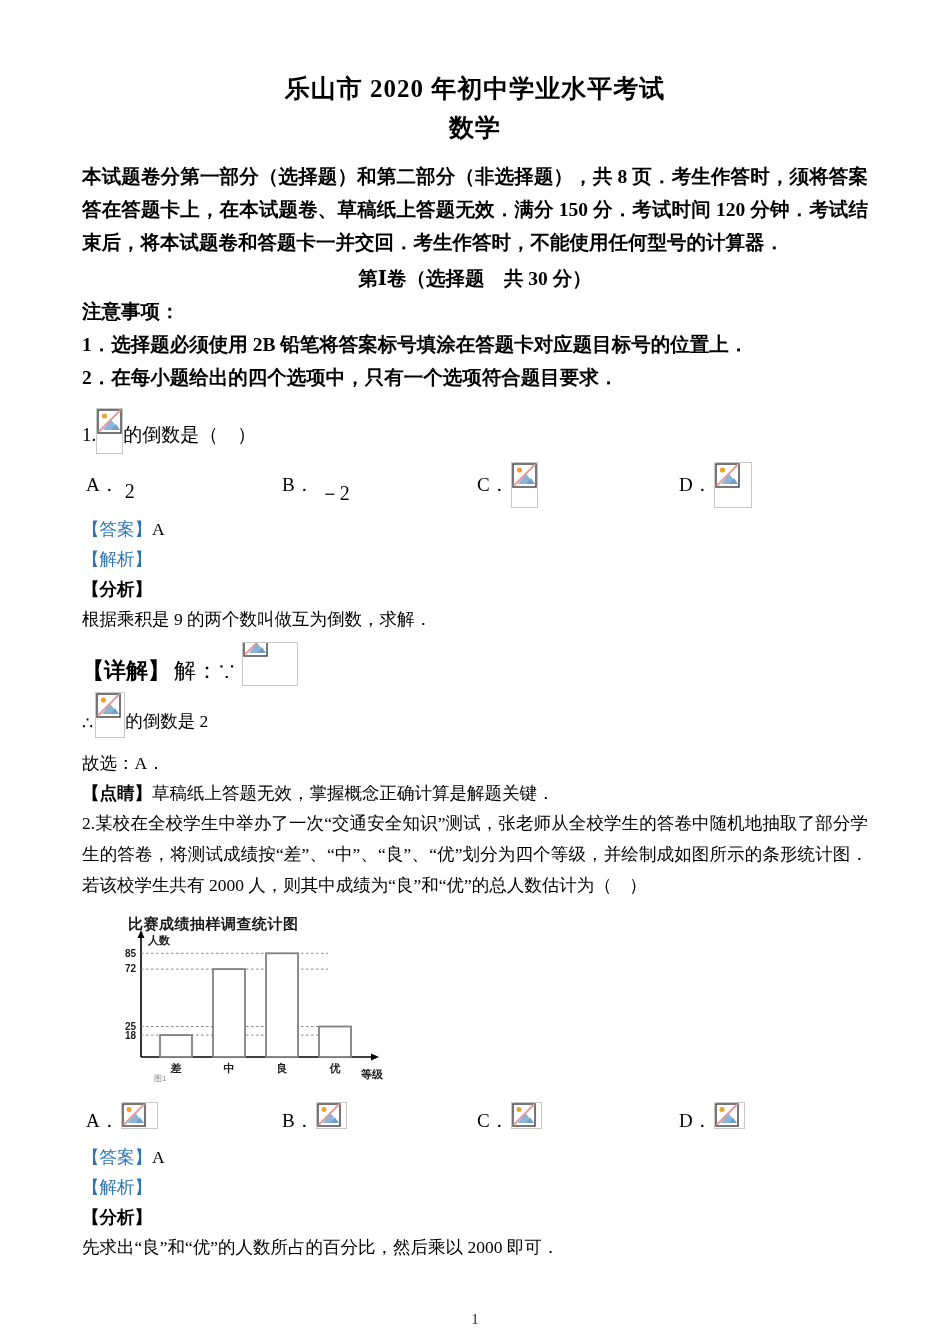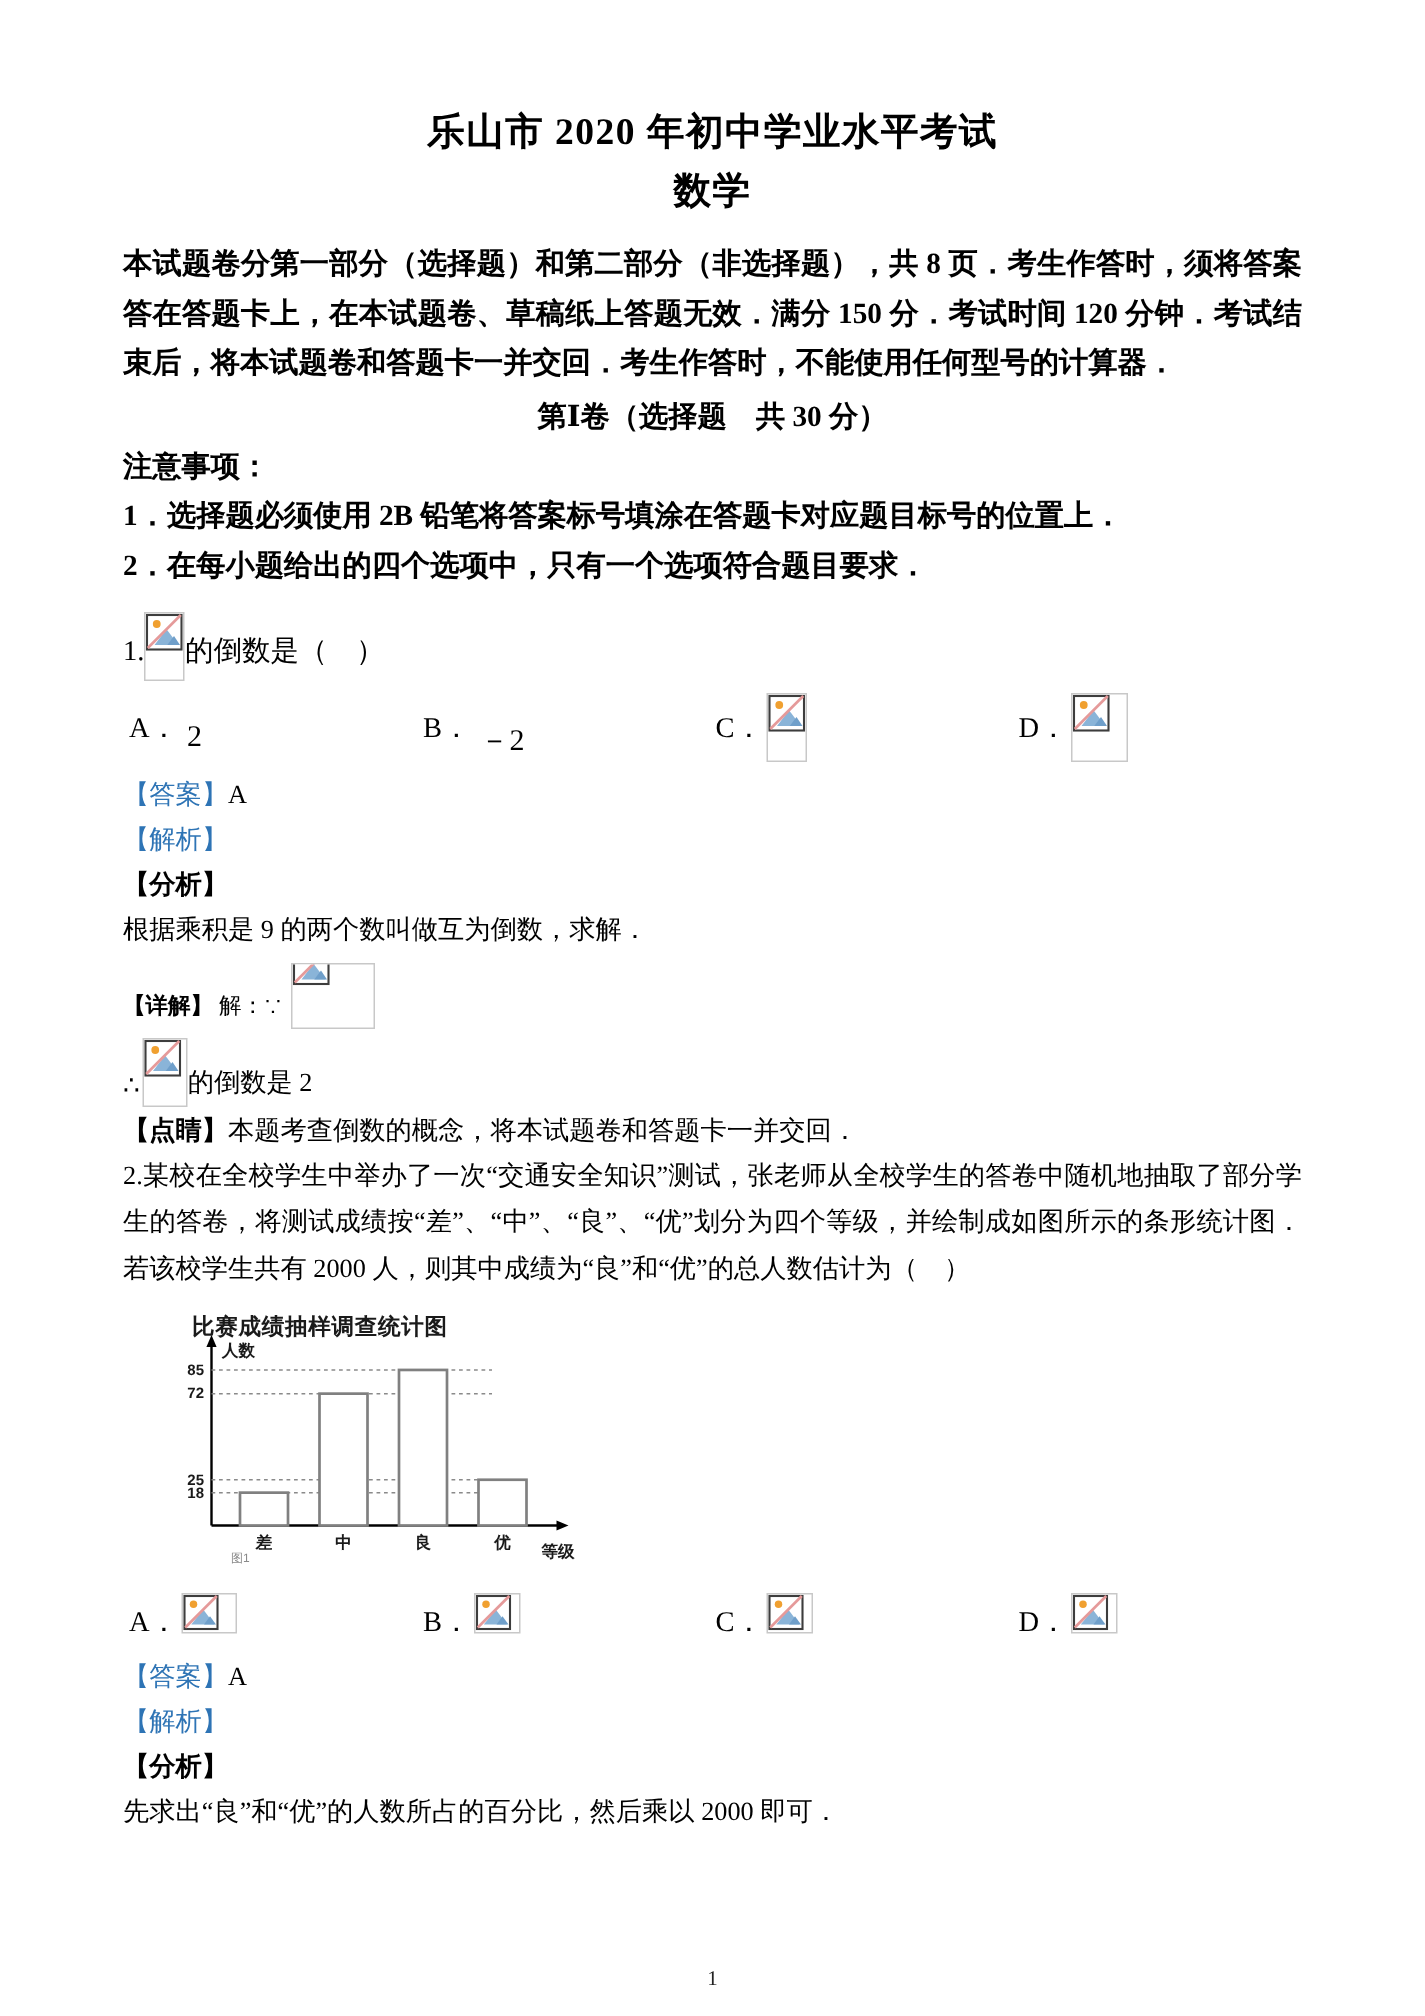--- a/index.html
+++ b/index.html
@@ -160,21 +160,21 @@
     color: #000000;
     font-weight: bold;
   }
   .ans-letter { color: #000000; }
   .plain-line {
     font-size: 17.5px;
     line-height: 30px;
     margin: 0;
   }
   .detail-line {
-    font-size: 15px;
+    font-size: 22px;
     line-height: 30px;
     margin: 8px 0 0 0;
     display: flex;
     align-items: flex-start;
   }
   .detail-line .lead { padding-top: 14px; }
   .therefore-line {
     font-size: 17.5px;
     line-height: 30px;
     margin: 6px 0 0 0;
@@ -315,22 +315,23 @@
         <rect x="1" y="1" width="23" height="23" fill="#ffffff" stroke="#3d3d3d" stroke-width="1.4"></rect>
         <circle cx="7.5" cy="7" r="2.6" fill="#f0a030"></circle>
         <polygon points="6,21 14,10.5 22,21" fill="#8ab4d8"></polygon>
         <polygon points="14.5,21 19,15 23,21" fill="#6f9fca"></polygon>
         <line x1="1.5" y1="23" x2="23.5" y2="1" stroke="#e59a9a" stroke-width="1.8"></line>
       </svg>
     </span>
     <span class="tail">的倒数是 2</span>
   </div>
 
+  <p class="plain-line" style="margin-top:10px;">故选：A．</p>
   <p class="plain-line">
-    <span class="tag-bold-black">【点睛】</span><span>本题考查倒数的概念，将本试题卷和答题卡一并交回．</span>
+    <span class="tag-bold-black">【点睛】</span><span>草稿纸上答题无效，掌握概念正确计算是解题关键．</span>
   </p>
 
   <p class="q-stem">2.某校在全校学生中举办了一次“交通安全知识”测试，张老师从全校学生的答卷中随机地抽取了部分学生的答卷，将测试成绩按“差”、“中”、“良”、“优”划分为四个等级，并绘制成如图所示的条形统计图．若该校学生共有 2000 人，则其中成绩为“良”和“优”的总人数估计为（　）</p>
 
   <div class="chart-wrap">
     <div class="chart-title">比赛成绩抽样调查统计图</div>
     <svg class="chart-svg" width="330" height="185" viewBox="0 0 330 185" xmlns="http://www.w3.org/2000/svg">
 
       <line x1="45" y1="24" x2="45" y2="146" stroke="#000" stroke-width="1.6"></line>
       <polygon points="45,19 41.6,27 48.4,27" fill="#000"></polygon>

